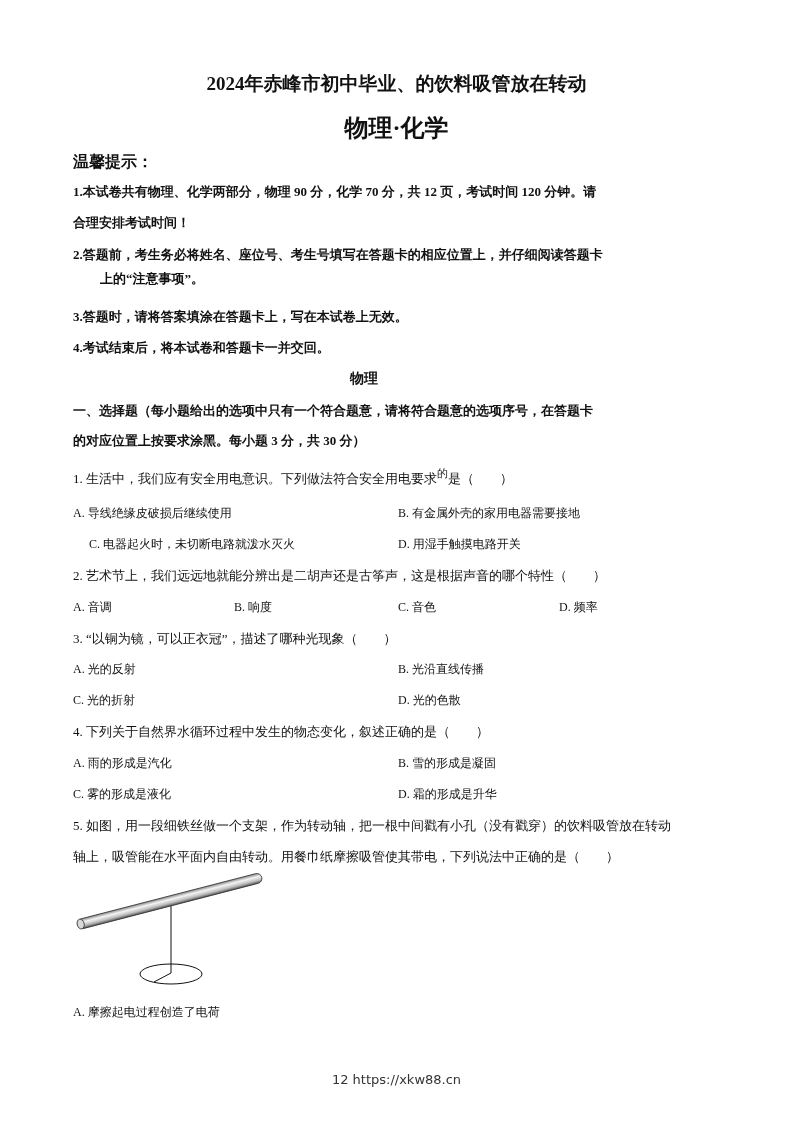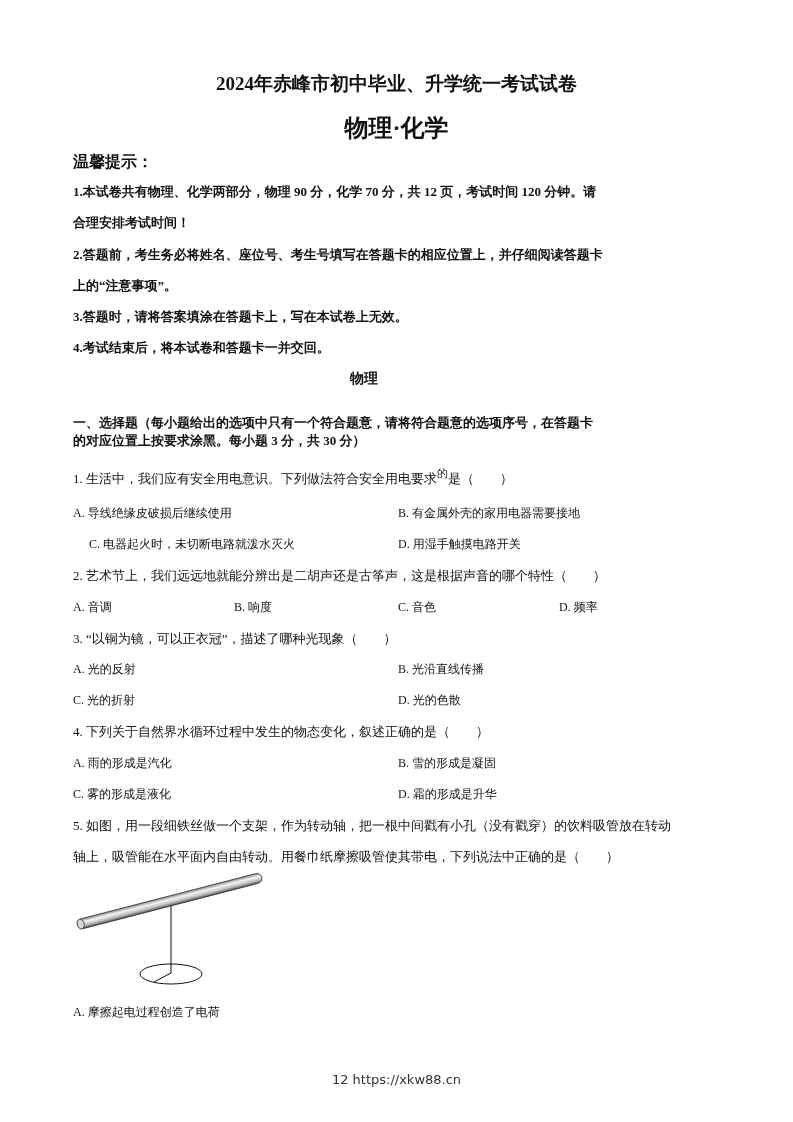--- a/index.html
+++ b/index.html
@@ -17,33 +17,33 @@
   .col2 { left: 398px; }
   .c4a { left: 73px; } .c4b { left: 234px; } .c4c { left: 398px; } .c4d { left: 559px; }
   .sup { font-size: 11px; position: relative; top: -6px; }
   .figure { left: 70px; top: 870px; width: 200px; height: 120px; }
   .footer { left: 0; width: 793px; text-align: center; top: 1072px; font-family: "DejaVu Sans", sans-serif;
             font-size: 13px; color: #333; }
 </style>
 </head>
 <body>
 
-<div class="abs title">2024年赤峰市初中毕业、升学统一考试试卷</div>
+<div class="abs title">2024年赤峰市初中毕业、的饮料吸管放在转动</div>
 <div class="abs subtitle">物理·化学</div>
 
 <div class="abs bold tip" style="top:152px;font-size:16px;">温馨提示：</div>
 <div class="abs bold tip" style="top:183px;">1.本试卷共有物理、化学两部分，物理 90 分，化学 70 分，共 12 页，考试时间 120 分钟。请</div>
 <div class="abs bold tip" style="top:214px;text-align:right;">合理安排考试时间！</div>
 <div class="abs bold tip" style="top:246px;">2.答题前，考生务必将姓名、座位号、考生号填写在答题卡的相应位置上，并仔细阅读答题卡</div>
-<div class="abs bold tip" style="top:277px;">上的“注意事项”。</div>
+<div class="abs bold tip" style="top:270px;margin-left:27px;">上的“注意事项”。</div>
 <div class="abs bold tip" style="top:308px;">3.答题时，请将答案填涂在答题卡上，写在本试卷上无效。</div>
 <div class="abs bold tip" style="top:339px;">4.考试结束后，将本试卷和答题卡一并交回。</div>
 
 <div class="abs sec-head">物理</div>
-<div class="abs bold tip" style="top:414px;">一、选择题（每小题给出的选项中只有一个符合题意，请将符合题意的选项序号，在答题卡</div>
+<div class="abs bold tip" style="top:402px;">一、选择题（每小题给出的选项中只有一个符合题意，请将符合题意的选项序号，在答题卡</div>
 <div class="abs bold tip" style="top:432px;">的对应位置上按要求涂黑。每小题 3 分，共 30 分）</div>
 
 <div class="abs q" style="top:470px;">
   <span>1. 生活中，我们应有安全用电意识。下列做法符合安全用电要求</span><span class="sup">的</span><span>是（　　）</span>
 </div>
 <div class="abs opt col1" style="top:505px;">A. 导线绝缘皮破损后继续使用</div>
 <div class="abs opt col2" style="top:505px;">B. 有金属外壳的家用电器需要接地</div>
 <div class="abs opt col1" style="top:536px;margin-left:16px;">C. 电器起火时，未切断电路就泼水灭火</div>
 <div class="abs opt col2" style="top:536px;">D. 用湿手触摸电路开关</div>
 

